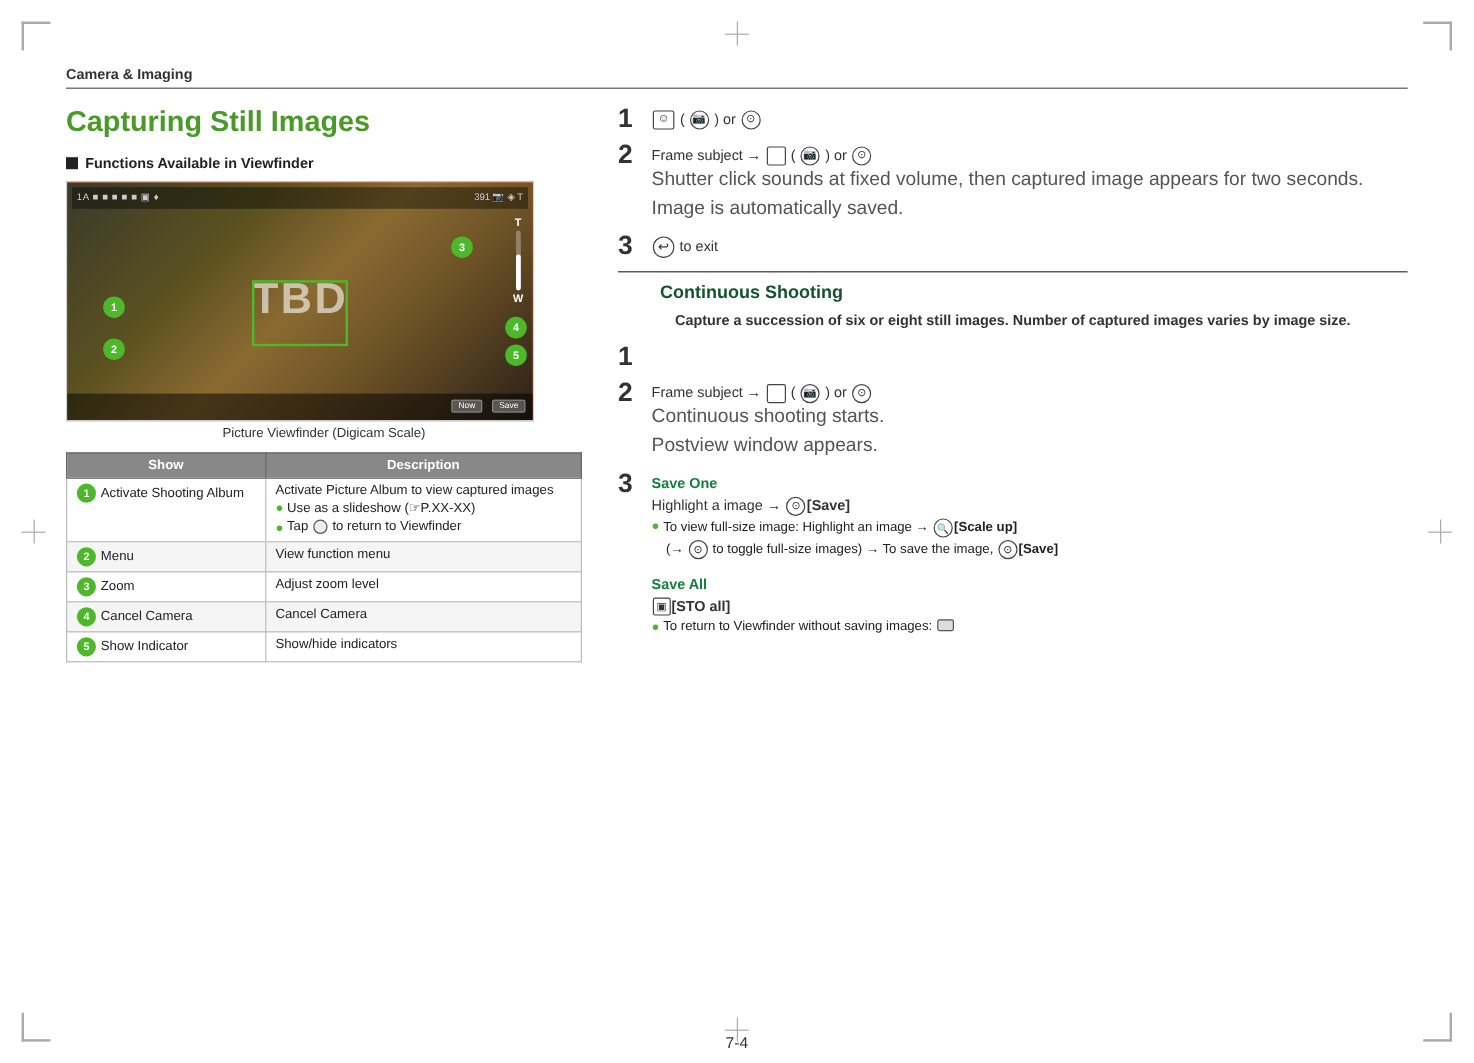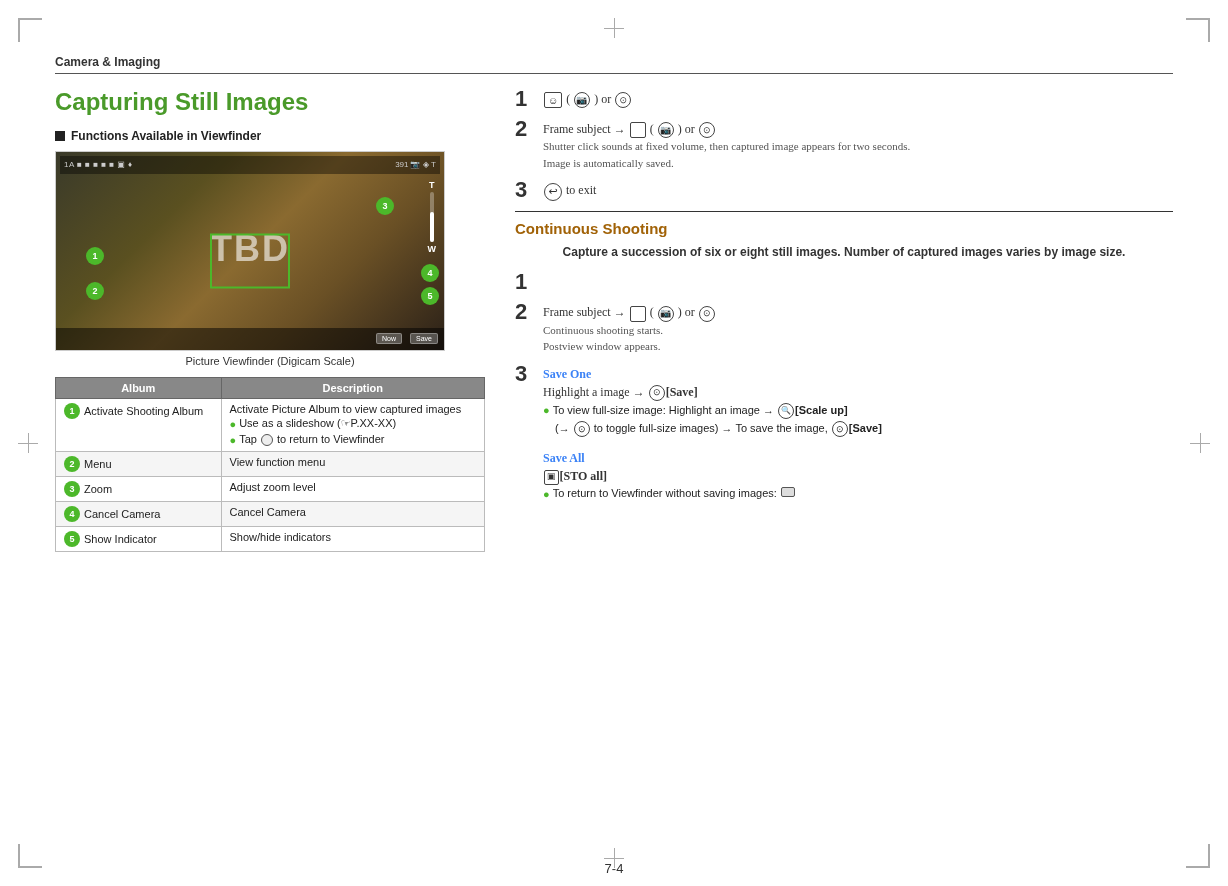--- a/index.html
+++ b/index.html
@@ -301,24 +301,23 @@
       flex-shrink: 0;
     }
     .step-content {
       flex: 1;
       padding-top: 2px;
     }
     .step-content p {
       font-size: 12px;
       color: #333;
       line-height: 1.5;
-      font-family: Liberation Serif, serif;
     }
     .step-content .sub-text {
-      font-size: 11px;
+      font-size: 16px;
       color: #555;
       line-height: 1.5;
     }
 
     
     .icon-inline {
       display: inline-flex;
       align-items: center;
       justify-content: center;
       border: 1.5px solid #444;
@@ -367,36 +366,37 @@
 
     .section-divider {
       border: none;
       border-top: 1.5px solid #333;
       margin: 10px 0 8px 0;
     }
 
     .cont-heading {
       font-size: 15px;
       font-weight: bold;
-      color: #a16207;
+      color: #14532d;
       margin-bottom: 6px;
+      margin-left: 35px;
     }
     .cont-subtext {
       font-size: 12px;
       font-weight: bold;
       color: #333;
       margin-bottom: 10px;
       line-height: 1.5;
       text-align: center;
     }
 
     
     .save-label {
       font-weight: bold;
-      color: #3b82f6;
+      color: #15803d;
       font-size: 12px;
     }
 
     .italic-text {
       font-style: italic;
       font-weight: bold;
     }
 
     
     .page-number {
@@ -507,21 +507,21 @@
           <span class="cam-btn">Now</span>
           <span class="cam-btn">Save</span>
         </div>
       </div>
 
       <div class="viewfinder-caption">Picture Viewfinder (Digicam Scale)</div>
 
       <table class="info-table">
         <thead>
           <tr>
-            <th>Album</th>
+            <th>Show</th>
             <th>Description</th>
           </tr>
         </thead>
         <tbody>
 
           <tr>
             <td>
               <div class="table-num-cell">
                 <span class="table-num">1</span>
                 <span>Activate Shooting Album</span>

